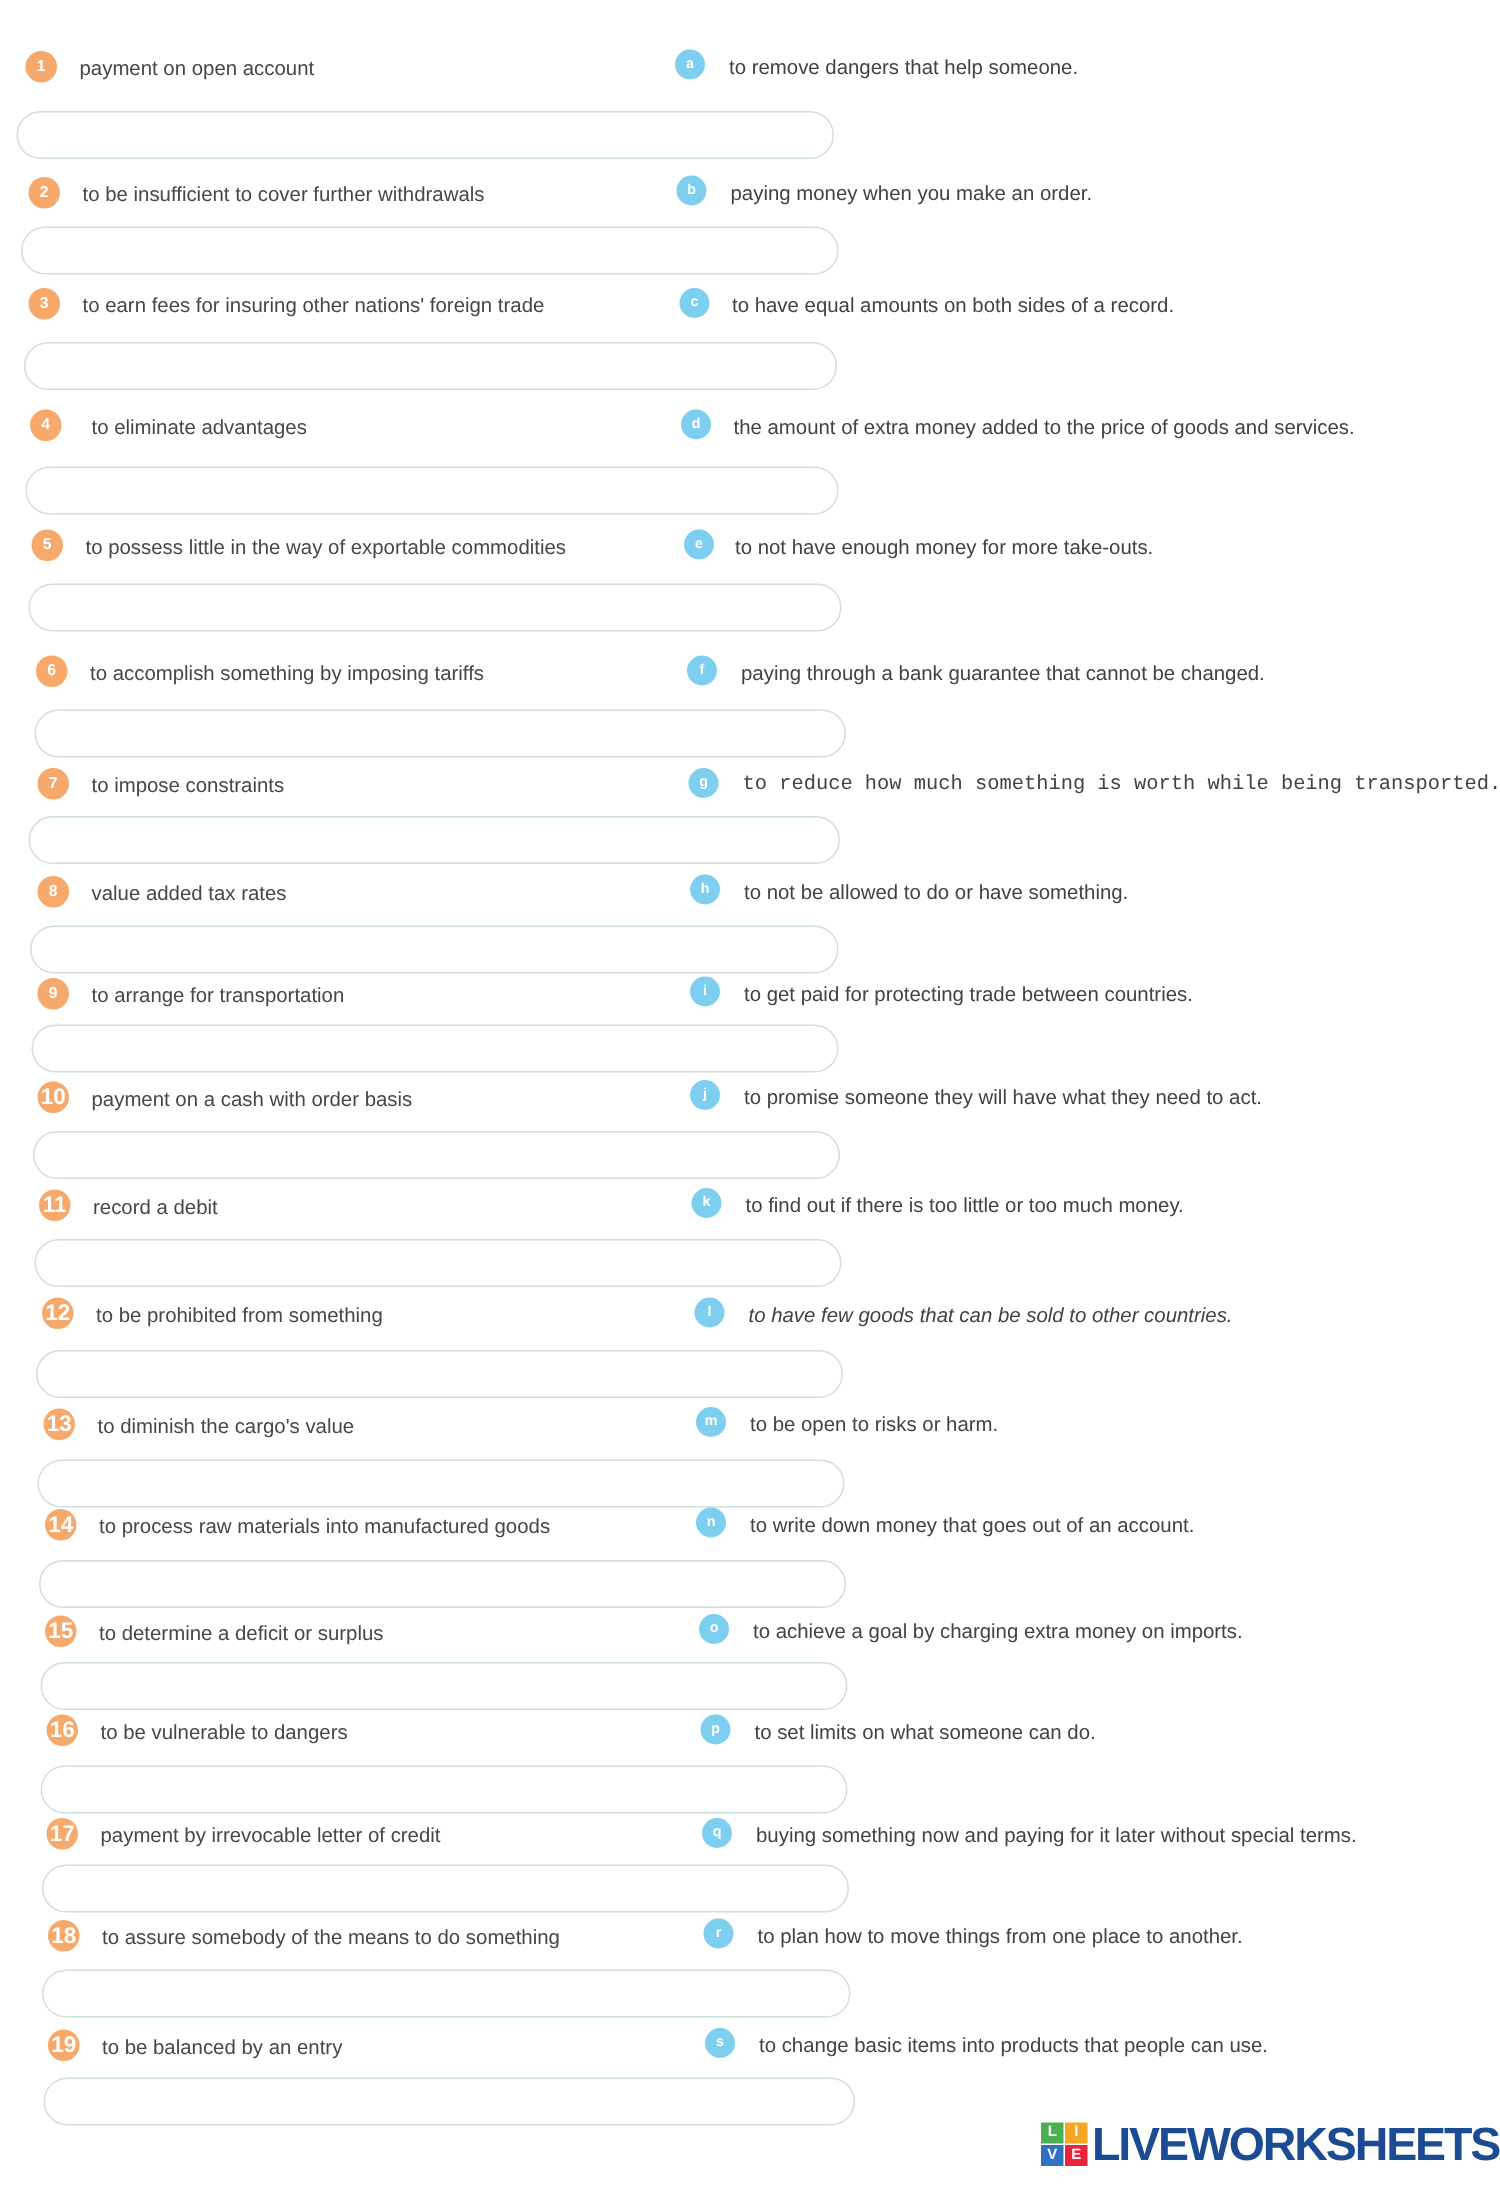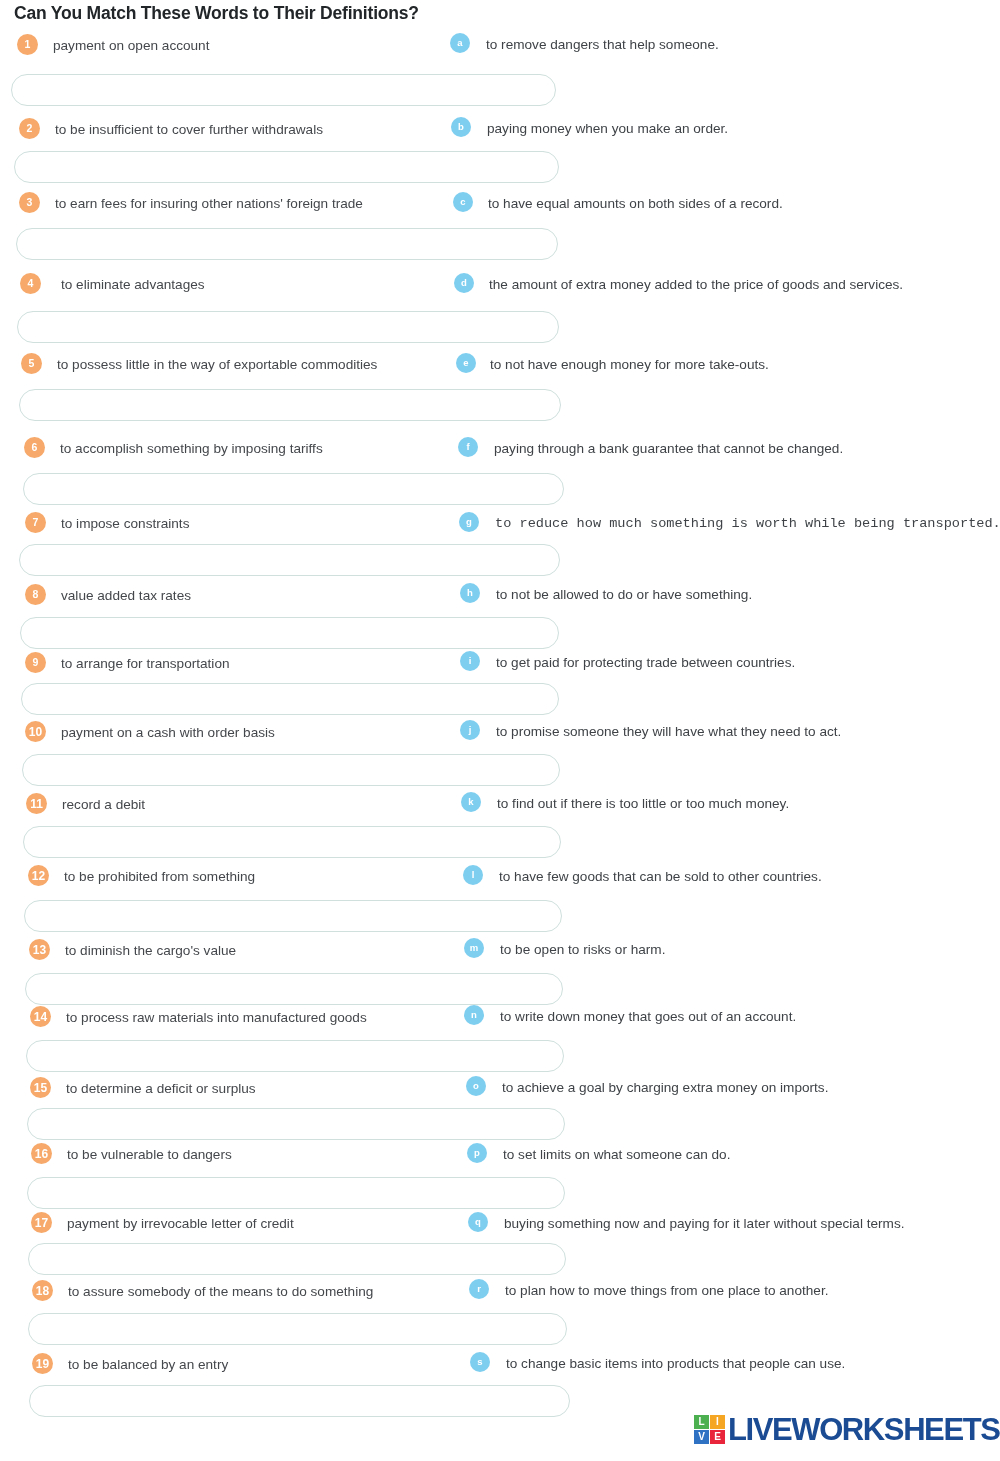--- a/index.html
+++ b/index.html
@@ -48,21 +48,21 @@
     align-items: center;
     justify-content: center;
     user-select: none;
   }
   .badge-num {
     width: 21px;
     height: 21px;
     background: #F6A96A;
     font-size: 10.5px;
   }
-  .badge-num.wide { font-size: 12px; }
+  .badge-num.wide { font-size: 15px; }
   .badge-let {
     width: 20px;
     height: 20px;
     background: #7ECEF0;
     font-size: 9.5px;
   }
 
   .term-text, .def-text {
     position: absolute;
     font-size: 13.6px;
@@ -118,21 +118,20 @@
     color: #1B4C93;
     letter-spacing: -1.4px;
     line-height: 1;
   }
 </style>
 </head>
 <body>
 
 <div id="sheet">
 
-  <div class="title">Can You Match These Words to Their Definitions?</div>
 
   <div id="rows-container">
       <div class="badge badge-num" style="left:17px;top:34px;">1</div>
       <div class="term-text" style="left:53px;top:39px;text-align:center;">payment on open account</div>
       <input class="answer-box" type="text" style="left: 11px; top: 74px; width: 545px;" placeholder="">
       <div class="badge badge-let" style="left:450px;top:33px;">a</div>
       <div class="def-text" style="left:486px;top:38px;">to remove dangers that help someone.</div>
       <div class="badge badge-num" style="left:19px;top:118px;">2</div>
       <div class="term-text" style="left:55px;top:123px;">to be insufficient to cover further withdrawals</div>
       <input class="answer-box" type="text" style="left: 14px; top: 151px; width: 545px;" placeholder="">
@@ -180,21 +179,21 @@
       <div class="def-text" style="left:496px;top:725px;">to promise someone they will have what they need to act.</div>
       <div class="badge badge-num wide" style="left:26px;top:793px;">11</div>
       <div class="term-text" style="left:62px;top:798px;">record a debit</div>
       <input class="answer-box" type="text" style="left: 23px; top: 826px; width: 538px;" placeholder="">
       <div class="badge badge-let" style="left:461px;top:792px;">k</div>
       <div class="def-text" style="left:497px;top:797px;">to find out if there is too little or too much money.</div>
       <div class="badge badge-num wide" style="left:28px;top:865px;">12</div>
       <div class="term-text" style="left:64px;top:870px;">to be prohibited from something</div>
       <input class="answer-box" type="text" style="left: 24px; top: 900px; width: 538px;" placeholder="">
       <div class="badge badge-let" style="left:463px;top:865px;">l</div>
-      <div class="def-text" style="left:499px;top:870px;">to have few goods that can be sold to other countries.</div>
+      <div class="def-text" style="left:499px;top:870px;font-style:italic;">to have few goods that can be sold to other countries.</div>
       <div class="badge badge-num wide" style="left:29px;top:939px;">13</div>
       <div class="term-text" style="left:65px;top:944px;">to diminish the cargo's value</div>
       <input class="answer-box" type="text" style="left: 25px; top: 973px; width: 538px;" placeholder="">
       <div class="badge badge-let" style="left:464px;top:938px;">m</div>
       <div class="def-text" style="left:500px;top:943px;">to be open to risks or harm.</div>
       <div class="badge badge-num wide" style="left:30px;top:1006px;">14</div>
       <div class="term-text" style="left:66px;top:1011px;">to process raw materials into manufactured goods</div>
       <input class="answer-box" type="text" style="left: 26px; top: 1040px; width: 538px;" placeholder="">
       <div class="badge badge-let" style="left:464px;top:1005px;">n</div>
       <div class="def-text" style="left:500px;top:1010px;">to write down money that goes out of an account.</div>

